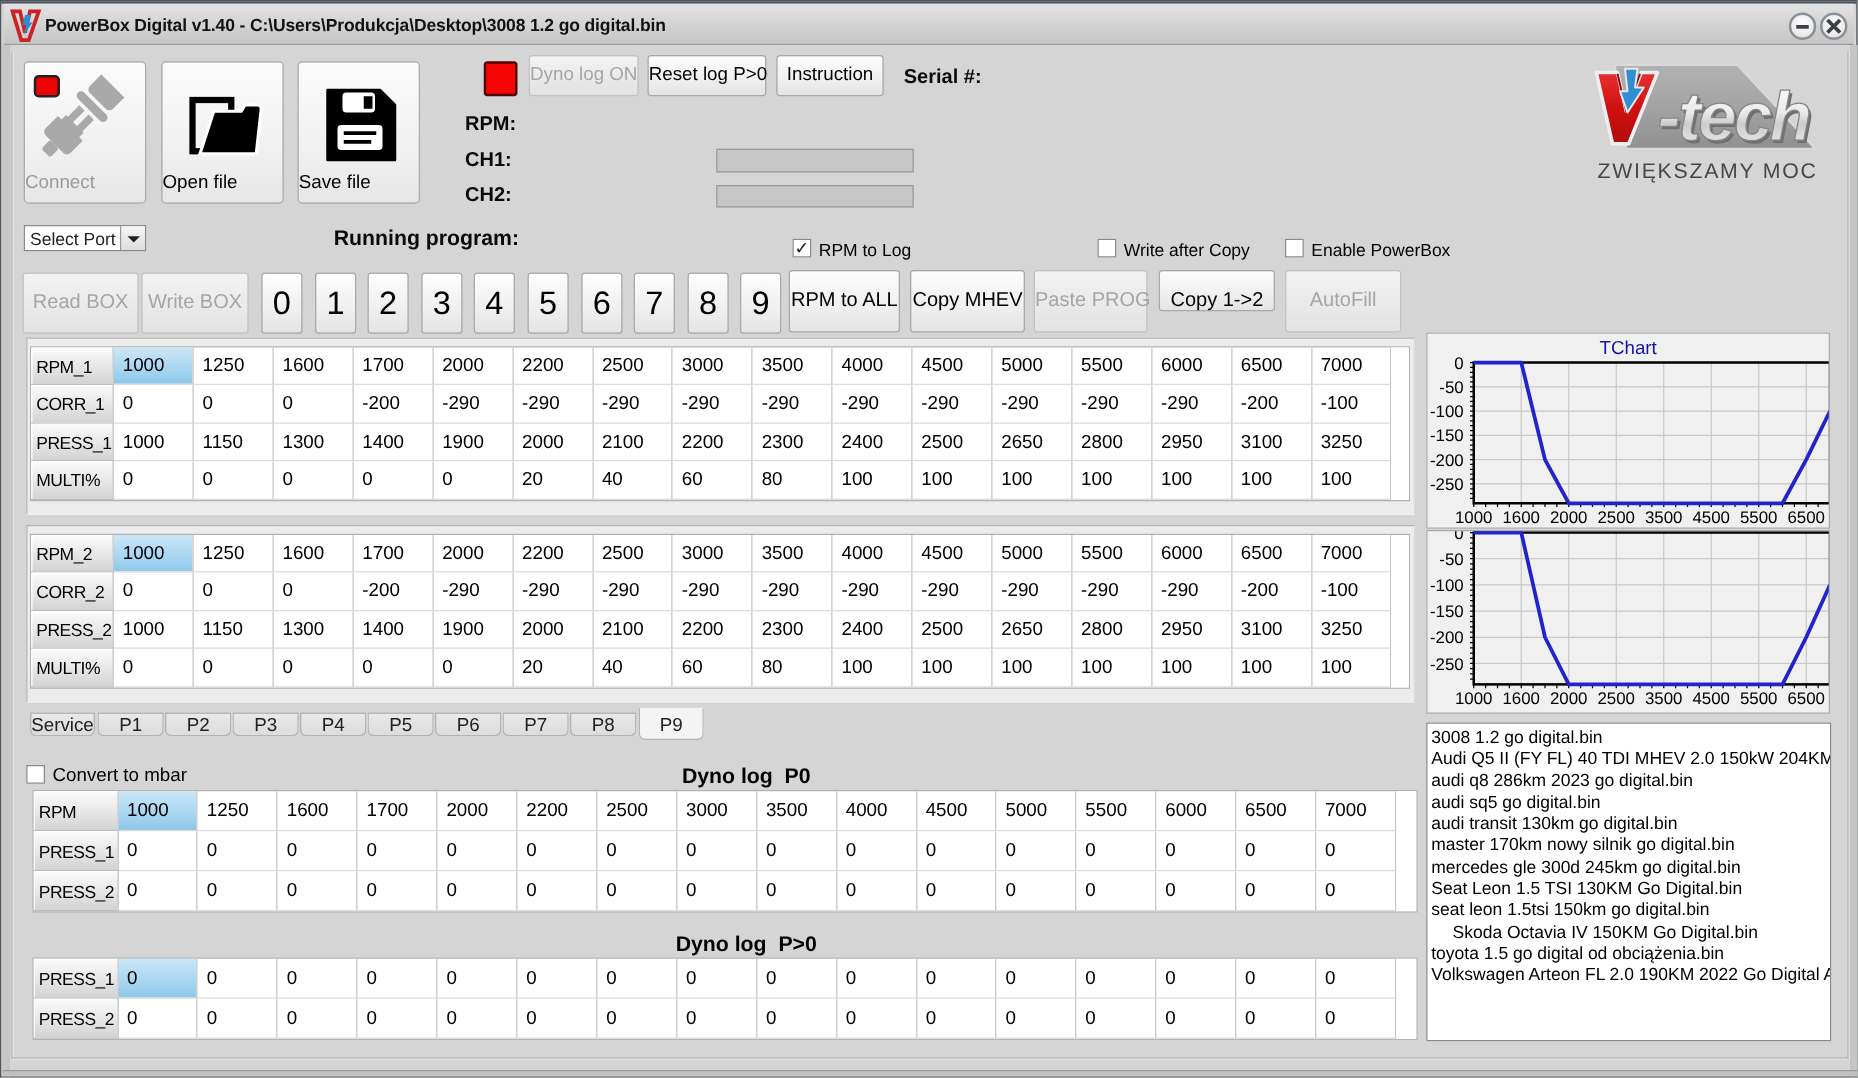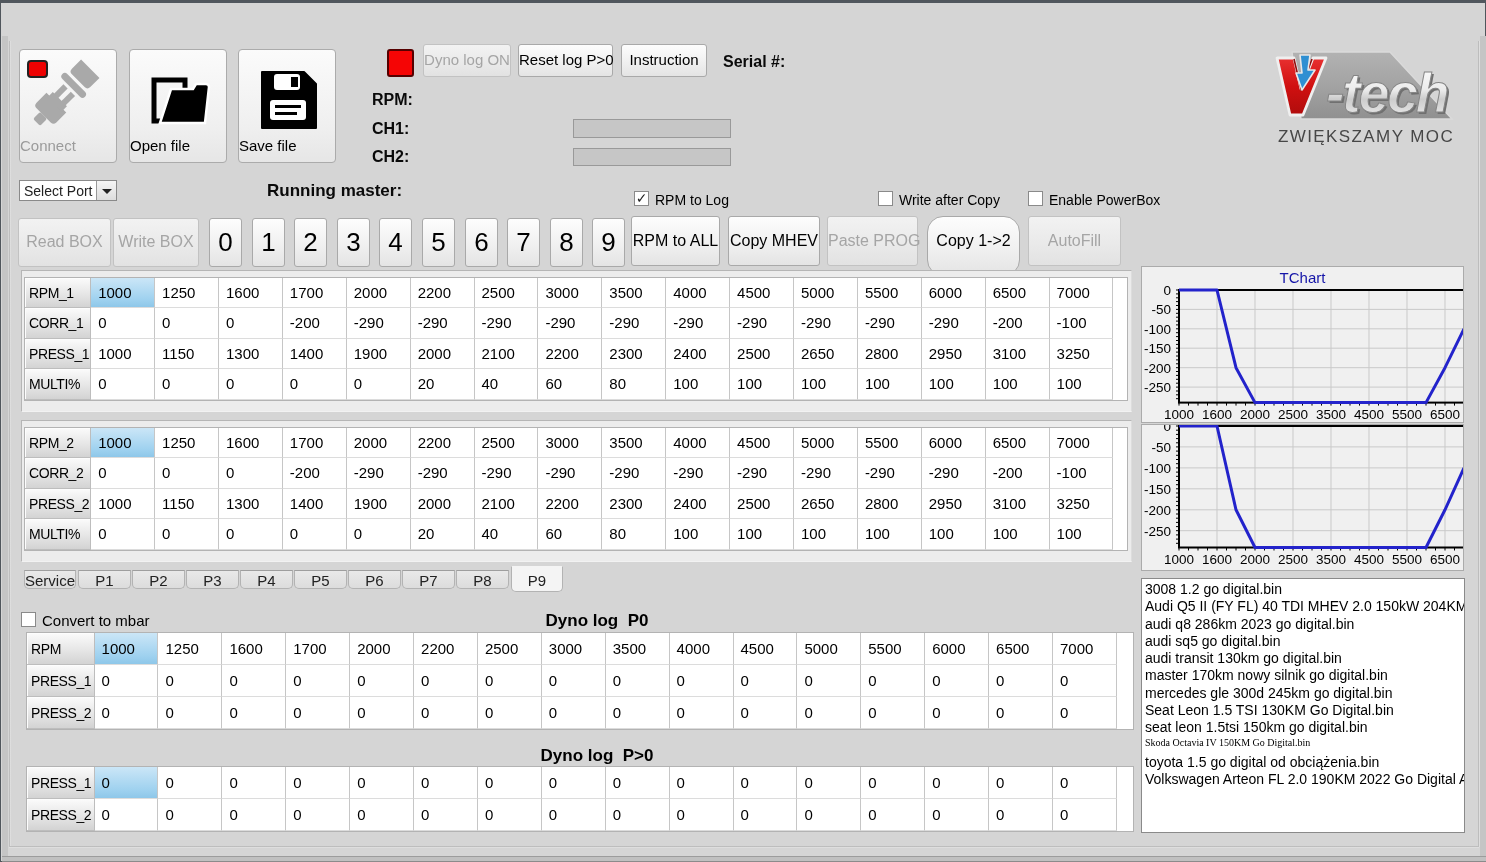--- a/index.html
+++ b/index.html
@@ -37,20 +37,33 @@
 .clab{font-size:13.5px;fill:#000;font-family:"Liberation Sans",sans-serif;}
 .tab{position:absolute;top:569px;height:19px;background:linear-gradient(#e9e9e9,#dcdcdc);
   border:1px solid #b3b3b3;border-top-color:#9e9e9e;border-radius:0 0 5px 5px;text-align:center;
   font-size:15px;color:#222;padding-top:1px;}
 .tab.active{top:565px;height:26px;background:#f4f4f4;z-index:5;padding-top:5px;border-top-color:#f4f4f4;}
 .lbl{position:absolute;font-size:16px;font-weight:bold;color:#0a0a0a;}
 .dyno{position:absolute;width:400px;text-align:center;font-size:17px;font-weight:bold;color:#000;}
 </style></head><body>
 <div id="win">
 
+<div id="titlebar">
+ <svg style="position:absolute;left:5px;top:3px" width="26" height="28">
+  <path d="M2 3 L8 3 L12 20 L16 3 L23 3 L15 26 L9 26 Z" fill="none" stroke="#cc2222" stroke-width="3"></path>
+  <path d="M12 6 L17 6 L15 12 L18 12 L11 22 L13 14 L10 14 Z" fill="#2a8fd0"></path>
+ </svg>
+ <div id="title">PowerBox Digital v1.40 - C:\Users\Produkcja\Desktop\3008 1.2 go digital.bin</div>
+ <div class="circbtn" style="right:30px;"><svg width="18" height="18">
+          <rect x="4" y="8" width="10" height="3" fill="#3c4147"></rect>
+        </svg></div>
+ <div class="circbtn" style="right:5px;"><svg width="18" height="18">
+          <path d="M4 4 L14 14 M14 4 L4 14" stroke="#3c4147" stroke-width="3"></path>
+        </svg></div>
+</div>
 
 <div style="position:absolute;left:1px;top:35px;width:6px;height:826px;background:#c5c5c5;"></div>
 <div style="position:absolute;left:1479px;top:35px;width:6px;height:826px;background:#c5c5c5;"></div>
 <div style="position:absolute;left:1px;top:855px;width:1484px;height:6px;background:#c0c0c0;border-top:1px solid #9c9c9c;border-bottom:1px solid #8b8b8b;"></div>
 <div class="vline" style="left:8px;top:40px;height:806px;"></div>
 <div class="vline" style="left:1477px;top:40px;height:806px;"></div>
 <div class="hline" style="left:8px;top:845px;width:1470px;"></div>
 <div class="bigbtn" style="left:18px;top:48px;">
       <div style="position:absolute;left:7px;top:10px;width:21px;height:18px;background:#ee0202;border:2px solid #222;border-radius:4px;"></div>
       <svg style="position:absolute;left:2px;top:7px" width="80" height="80">
@@ -93,21 +106,21 @@
 <div style="position:absolute;left:386px;top:48px;width:27px;height:28px;background:#f50505;border:2px solid #550000;border-radius:3px;"></div>
 <div class="btn dis" style="left:422px;top:43px;width:88px;height:33px;font-size:15px;line-height:30px;">Dyno log ON</div>
 <div class="btn" style="left:517px;top:43px;width:95px;height:33px;font-size:15px;line-height:30px;">Reset log P&gt;0</div>
 <div class="btn" style="left:620px;top:43px;width:86px;height:33px;font-size:15px;line-height:30px;">Instruction</div>
 <div class="lbl" style="left:722px;top:52px;">Serial #:</div>
 <div class="lbl" style="left:371px;top:90px;">RPM:</div>
 <div class="lbl" style="left:371px;top:119px;">CH1:</div>
 <div class="lbl" style="left:371px;top:147px;">CH2:</div>
 <div style="position:absolute;left:572px;top:118px;width:158px;height:19px;background:#c6c6c6;border:1px solid #999;"></div>
 <div style="position:absolute;left:572px;top:147px;width:158px;height:18px;background:#c6c6c6;border:1px solid #999;"></div>
-<div class="lbl" style="left:266px;top:180px;font-size:17px;">Running master:</div>
+<div class="lbl" style="left:266px;top:180px;font-size:17px;">Running program:</div>
 <div class="chk" style="left:633px;top:190px;">✓</div>
     <div class="chklab" style="left:654px;top:191px;">RPM to Log</div>
 <div class="chk" style="left:877px;top:190px;"></div>
     <div class="chklab" style="left:898px;top:191px;">Write after Copy</div>
 <div class="chk" style="left:1027px;top:190px;"></div>
     <div class="chklab" style="left:1048px;top:191px;">Enable PowerBox</div>
 
 <svg style="position:absolute;left:1260px;top:42px" width="212" height="105">
  <defs>
   <linearGradient id="pg" x1="0" y1="0" x2="0" y2="1">
@@ -146,21 +159,21 @@
 <div class="btn" style="left:336px;top:217px;width:33px;height:49px;font-size:26px;line-height:46px;">3</div>
 <div class="btn" style="left:378px;top:217px;width:33px;height:49px;font-size:26px;line-height:46px;">4</div>
 <div class="btn" style="left:421px;top:217px;width:33px;height:49px;font-size:26px;line-height:46px;">5</div>
 <div class="btn" style="left:464px;top:217px;width:33px;height:49px;font-size:26px;line-height:46px;">6</div>
 <div class="btn" style="left:506px;top:217px;width:33px;height:49px;font-size:26px;line-height:46px;">7</div>
 <div class="btn" style="left:549px;top:217px;width:33px;height:49px;font-size:26px;line-height:46px;">8</div>
 <div class="btn" style="left:591px;top:217px;width:33px;height:49px;font-size:26px;line-height:46px;">9</div>
 <div class="btn" style="left:630px;top:215px;width:89px;height:50px;font-size:16px;line-height:47px;">RPM to ALL</div>
 <div class="btn" style="left:727px;top:215px;width:92px;height:50px;font-size:16px;line-height:47px;">Copy MHEV</div>
 <div class="btn dis" style="left:826px;top:215px;width:91px;height:50px;font-size:16px;line-height:47px;">Paste PROG</div>
-<div class="btn" style="left:926px;top:215px;width:93px;height:60px;font-size:16px;line-height:47px;border-radius:16px;">Copy 1-&gt;2</div>
+<div class="btn" style="left:926px;top:215px;width:93px;height:33px;font-size:16px;line-height:47px;">Copy 1-&gt;2</div>
 <div class="btn dis" style="left:1027px;top:215px;width:93px;height:50px;font-size:16px;line-height:47px;">AutoFill</div>
 <div class="panel" style="left:20px;top:269px;width:1111px;height:142px;"></div>
 <div class="grid" style="left:24px;top:277px;grid-template-columns:66.2px repeat(16,63.9px) 14px;grid-auto-rows:30.4px;">
 <div class="gh" style="line-height:30.4px">RPM_1</div>
 <div class="gc sel" style="line-height:30.4px">1000</div>
 <div class="gc" style="line-height:30.4px">1250</div>
 <div class="gc" style="line-height:30.4px">1600</div>
 <div class="gc" style="line-height:30.4px">1700</div>
 <div class="gc" style="line-height:30.4px">2000</div>
 <div class="gc" style="line-height:30.4px">2200</div>
@@ -601,16 +614,16 @@
 <div style="position:absolute;left:1140px;top:577px;width:324px;height:255px;background:#fff;border:1px solid #8a8a8a;overflow:hidden;">
       <div style="position:absolute;left:3px;top:2px;font-size:14px;white-space:nowrap;">3008 1.2 go digital.bin</div>
       <div style="position:absolute;left:3px;top:19px;font-size:14px;white-space:nowrap;">Audi Q5 II (FY FL) 40 TDI MHEV 2.0 150kW 204KM (</div>
       <div style="position:absolute;left:3px;top:37px;font-size:14px;white-space:nowrap;">audi q8 286km 2023 go digital.bin</div>
       <div style="position:absolute;left:3px;top:54px;font-size:14px;white-space:nowrap;">audi sq5 go digital.bin</div>
       <div style="position:absolute;left:3px;top:71px;font-size:14px;white-space:nowrap;">audi transit 130km go digital.bin</div>
       <div style="position:absolute;left:3px;top:88px;font-size:14px;white-space:nowrap;">master 170km nowy silnik go digital.bin</div>
       <div style="position:absolute;left:3px;top:106px;font-size:14px;white-space:nowrap;">mercedes gle 300d 245km go digital.bin</div>
       <div style="position:absolute;left:3px;top:123px;font-size:14px;white-space:nowrap;">Seat Leon 1.5 TSI 130KM Go Digital.bin</div>
       <div style="position:absolute;left:3px;top:140px;font-size:14px;white-space:nowrap;">seat leon 1.5tsi 150km go digital.bin</div>
-      <div style="position:absolute;left:3px;top:158px;font-size:10px;white-space:nowrap;font-family:Liberation Serif, serif;">Skoda Octavia IV 150KM Go Digital.bin</div>
+      <div style="position:absolute;left:20px;top:158px;font-size:14px;white-space:nowrap;">Skoda Octavia IV 150KM Go Digital.bin</div>
       <div style="position:absolute;left:3px;top:175px;font-size:14px;white-space:nowrap;">toyota 1.5 go digital od obciążenia.bin</div>
       <div style="position:absolute;left:3px;top:192px;font-size:14px;white-space:nowrap;">Volkswagen Arteon FL 2.0 190KM 2022 Go Digital Au</div>
     </div>
 </div>
 </body></html>

